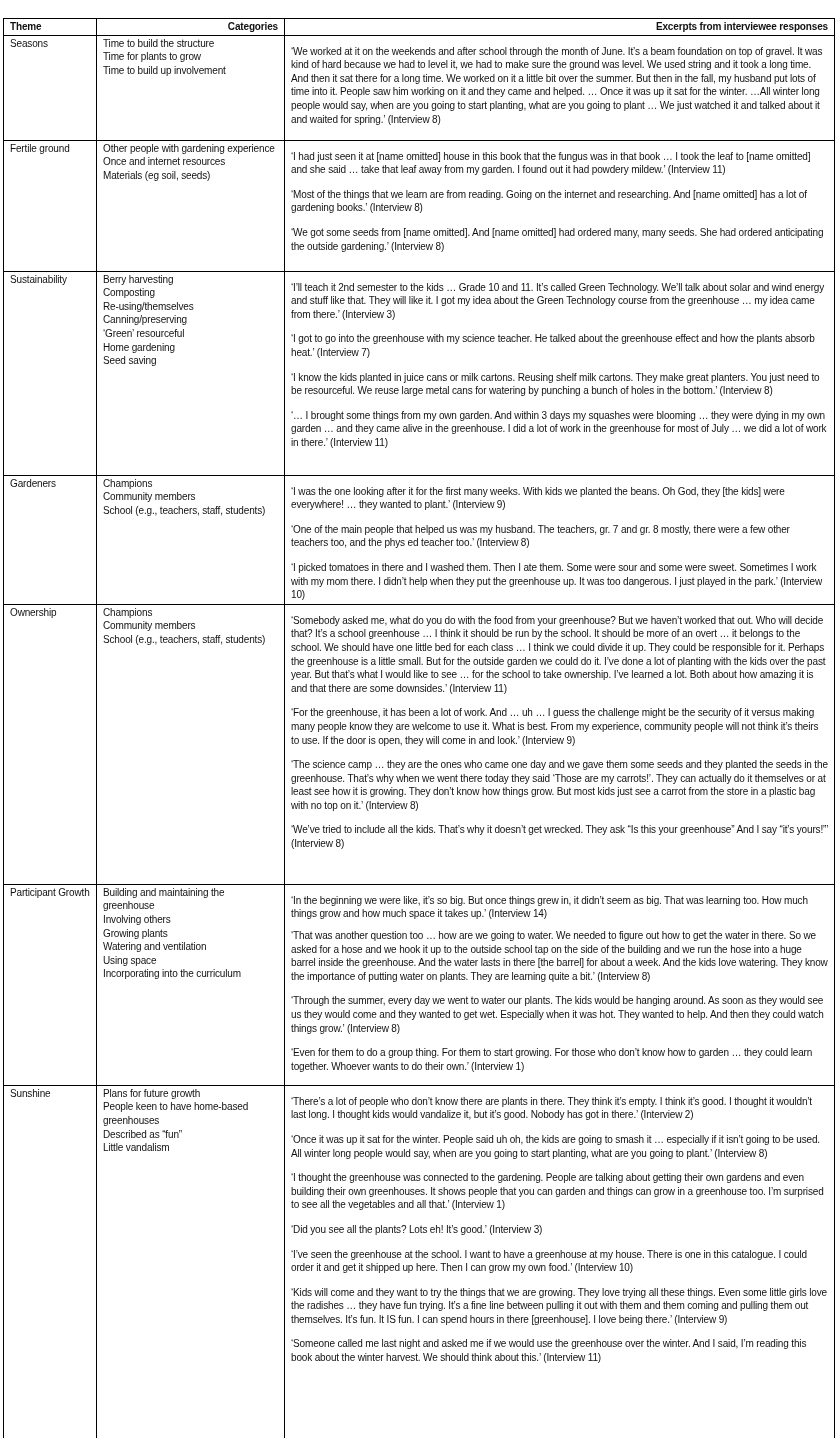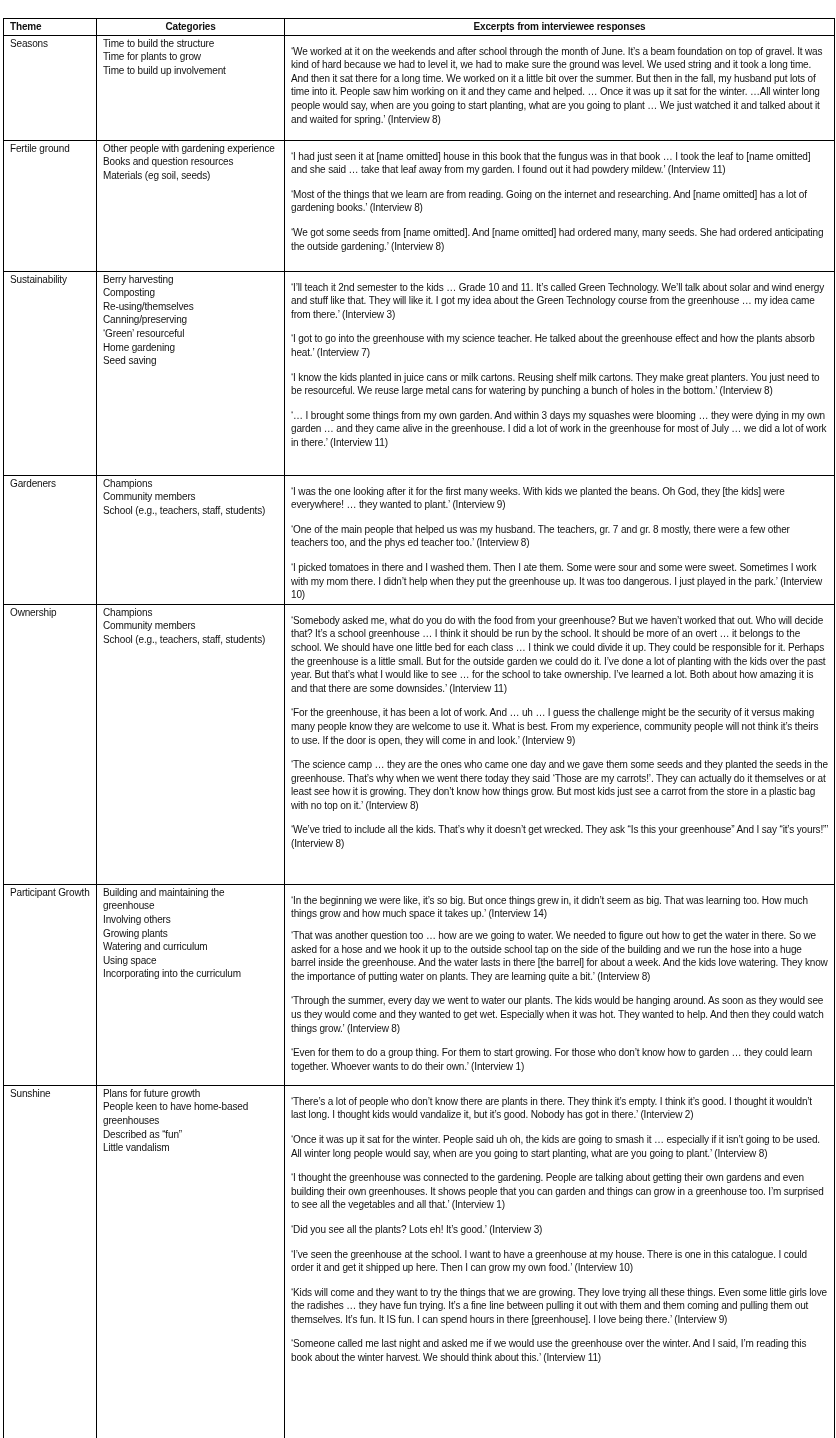--- a/index.html
+++ b/index.html
@@ -11,21 +11,21 @@
     font-size: 10px; line-height: 13.6px; color: #111;
     letter-spacing: -0.15px;
   }
   table.themes th, table.themes td {
     border: 1.5px solid #000; vertical-align: top; padding: 1px 6px 2px 6px;
   }
   table.themes th {
     font-weight: bold; height: 13px; padding-top: 1px; padding-bottom: 1px;
   }
   th.th-theme { text-align: left; }
-  th.th-cat, th.th-exc { text-align: center; }
+  th.th-cat, th.th-exc { text-align: right; }
   col.c1 { width: 93px; }
   col.c2 { width: 188px; }
   col.c3 { width: 550px; }
   .cat-line { display: block; }
   .quote { margin: 8px 0 11px 0; }
   .quote:last-child { margin-bottom: 0; }
   .tight .quote { margin-bottom: 0; }
   .tight .quote.gap { margin-bottom: 11px; }
   tr.r-seasons td { height: 101px; }
   tr.r-fertile td { height: 127px; }
@@ -62,21 +62,21 @@
       </td>
       <td>
         <p class="quote">‘We worked at it on the weekends and after school through the month of June. It’s a beam foundation on top of gravel. It was kind of hard because we had to level it, we had to make sure the ground was level. We used string and it took a long time. And then it sat there for a long time. We worked on it a little bit over the summer. But then in the fall, my husband put lots of time into it. People saw him working on it and they came and helped. … Once it was up it sat for the winter. …All winter long people would say, when are you going to start planting, what are you going to plant … We just watched it and talked about it and waited for spring.’ (Interview 8)</p>
       </td>
     </tr>
 
     <tr class="r-fertile">
       <td>Fertile ground</td>
       <td>
         <span class="cat-line">Other people with gardening experience</span>
-        <span class="cat-line">Books and question resources</span>
+        <span class="cat-line">Once and internet resources</span>
         <span class="cat-line">Materials (eg soil, seeds)</span>
       </td>
       <td>
         <p class="quote">‘I had just seen it at [name omitted] house in this book that the fungus was in that book … I took the leaf to [name omitted] and she said … take that leaf away from my garden. I found out it had powdery mildew.’ (Interview 11)</p>
         <p class="quote">‘Most of the things that we learn are from reading. Going on the internet and researching. And [name omitted] has a lot of gardening books.’ (Interview 8)</p>
         <p class="quote">‘We got some seeds from [name omitted]. And [name omitted] had ordered many, many seeds. She had ordered anticipating the outside gardening.’ (Interview 8)</p>
       </td>
     </tr>
 
     <tr class="r-sustain">
@@ -126,21 +126,21 @@
         <p class="quote">‘We’ve tried to include all the kids. That’s why it doesn’t get wrecked. They ask “Is this your greenhouse” And I say “it’s yours!”’ (Interview 8)</p>
       </td>
     </tr>
 
     <tr class="r-growth">
       <td>Participant Growth</td>
       <td>
         <span class="cat-line">Building and maintaining the greenhouse</span>
         <span class="cat-line">Involving others</span>
         <span class="cat-line">Growing plants</span>
-        <span class="cat-line">Watering and curriculum</span>
+        <span class="cat-line">Watering and ventilation</span>
         <span class="cat-line">Using space</span>
         <span class="cat-line">Incorporating into the curriculum</span>
       </td>
       <td class="tight">
         <p class="quote">‘In the beginning we were like, it’s so big. But once things grew in, it didn’t seem as big. That was learning too. How much things grow and how much space it takes up.’ (Interview 14)</p>
         <p class="quote gap">‘That was another question too … how are we going to water. We needed to figure out how to get the water in there. So we asked for a hose and we hook it up to the outside school tap on the side of the building and we run the hose into a huge barrel inside the greenhouse. And the water lasts in there [the barrel] for about a week. And the kids love watering. They know the importance of putting water on plants. They are learning quite a bit.’ (Interview 8)</p>
         <p class="quote gap">‘Through the summer, every day we went to water our plants. The kids would be hanging around. As soon as they would see us they would come and they wanted to get wet. Especially when it was hot. They wanted to help. And then they could watch things grow.’ (Interview 8)</p>
         <p class="quote">‘Even for them to do a group thing. For them to start growing. For those who don’t know how to garden … they could learn together. Whoever wants to do their own.’ (Interview 1)</p>
       </td>
     </tr>

